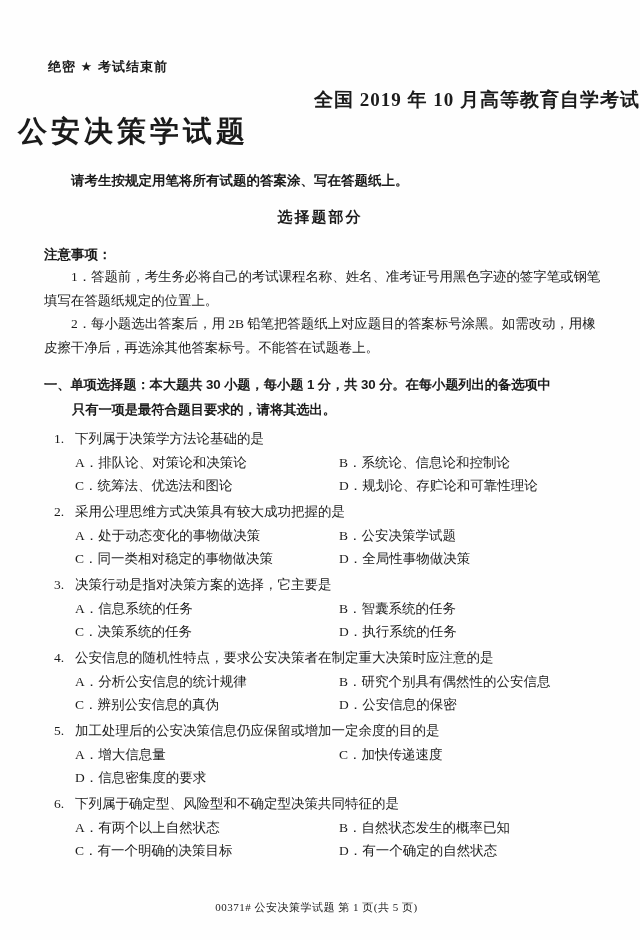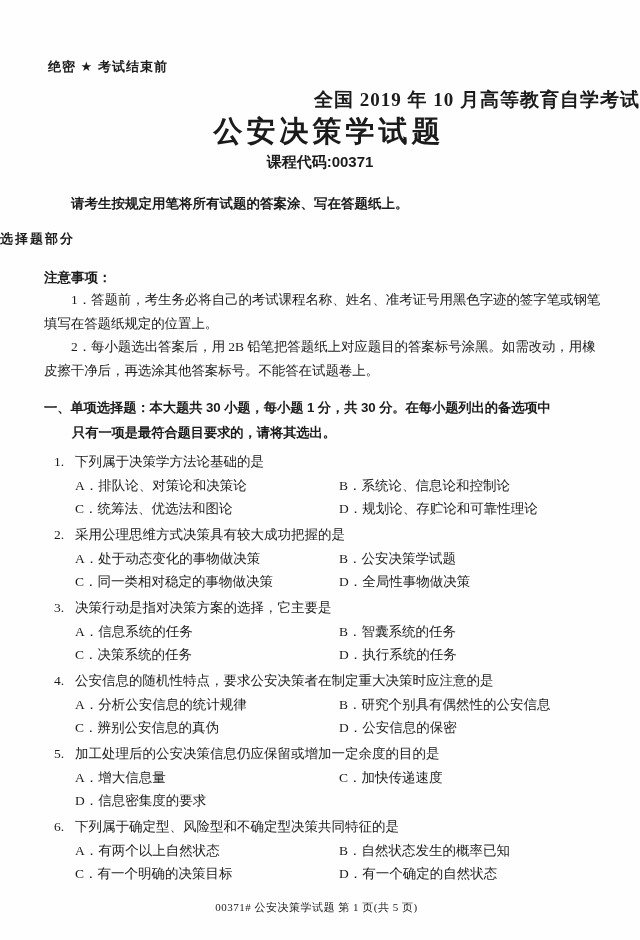--- a/index.html
+++ b/index.html
@@ -28,21 +28,21 @@
   }
   .title1{
     text-align:right;
     font-weight:bold;
     font-size:19px;
     line-height:26px;
     margin-top:13px;
     letter-spacing:1px;
   }
   .title2{
-    text-align:center;
+    text-align:left;
     font-family:"Liberation Sans","DejaVu Sans",sans-serif;
     font-weight:bold;
     font-size:29px;
     line-height:36px;
     letter-spacing:4px;
     padding-left:18px;
   }
   .course{
     text-align:center;
     font-family:"Liberation Sans","DejaVu Sans",sans-serif;
@@ -53,23 +53,24 @@
   }
   .note{
     margin:22px 30px 0 44px;
     text-indent:2em;
     font-family:"Liberation Sans","DejaVu Sans",sans-serif;
     font-weight:bold;
     font-size:13.5px;
     line-height:20px;
   }
   .part-title{
-    font-family:Liberation Mono, monospace;
-    font-weight:bold;
-    font-size:13px;
+    text-align:center;
+    font-family:Liberation Serif, serif;
+    font-weight:bold;
+    font-size:15px;
     line-height:26px;
     margin-top:13px;
     letter-spacing:2px;
   }
   .notice-head{
     margin:15px 0 0 44px;
     font-family:"Liberation Sans","DejaVu Sans",sans-serif;
     font-weight:bold;
     font-size:13.5px;
     line-height:20px;
@@ -129,21 +130,20 @@
 </style>
 </head>
 <body>
 
 <div class="page">
 
   <div class="banner">绝密 ★ 考试结束前</div>
 
   <div class="title1">全国 2019 年 10 月高等教育自学考试</div>
   <div class="title2">公安决策学试题</div>
-  <div class="course">课程代码:00371</div>
 
   <p class="note">请考生按规定用笔将所有试题的答案涂、写在答题纸上。</p>
 
   <div class="part-title">选择题部分</div>
 
   <div class="notice-head">注意事项：</div>
   <p class="nline indent">1．答题前，考生务必将自己的考试课程名称、姓名、准考证号用黑色字迹的签字笔或钢笔</p>
   <p class="nline">填写在答题纸规定的位置上。</p>
   <p class="nline indent">2．每小题选出答案后，用 2B 铅笔把答题纸上对应题目的答案标号涂黑。如需改动，用橡</p>
   <p class="nline">皮擦干净后，再选涂其他答案标号。不能答在试题卷上。</p>

